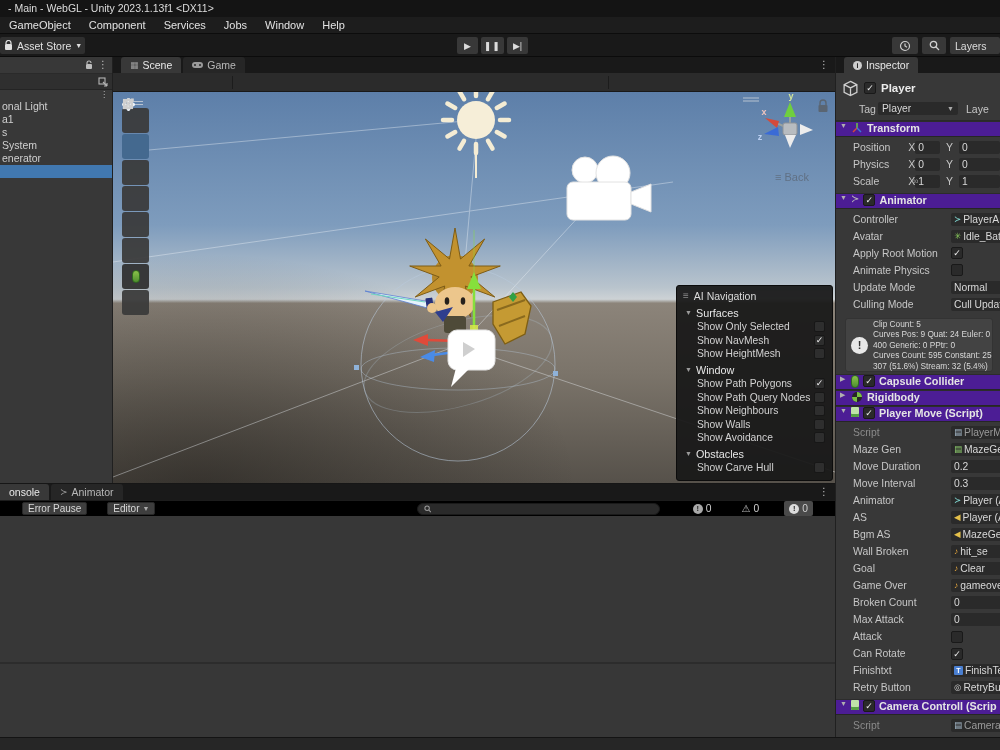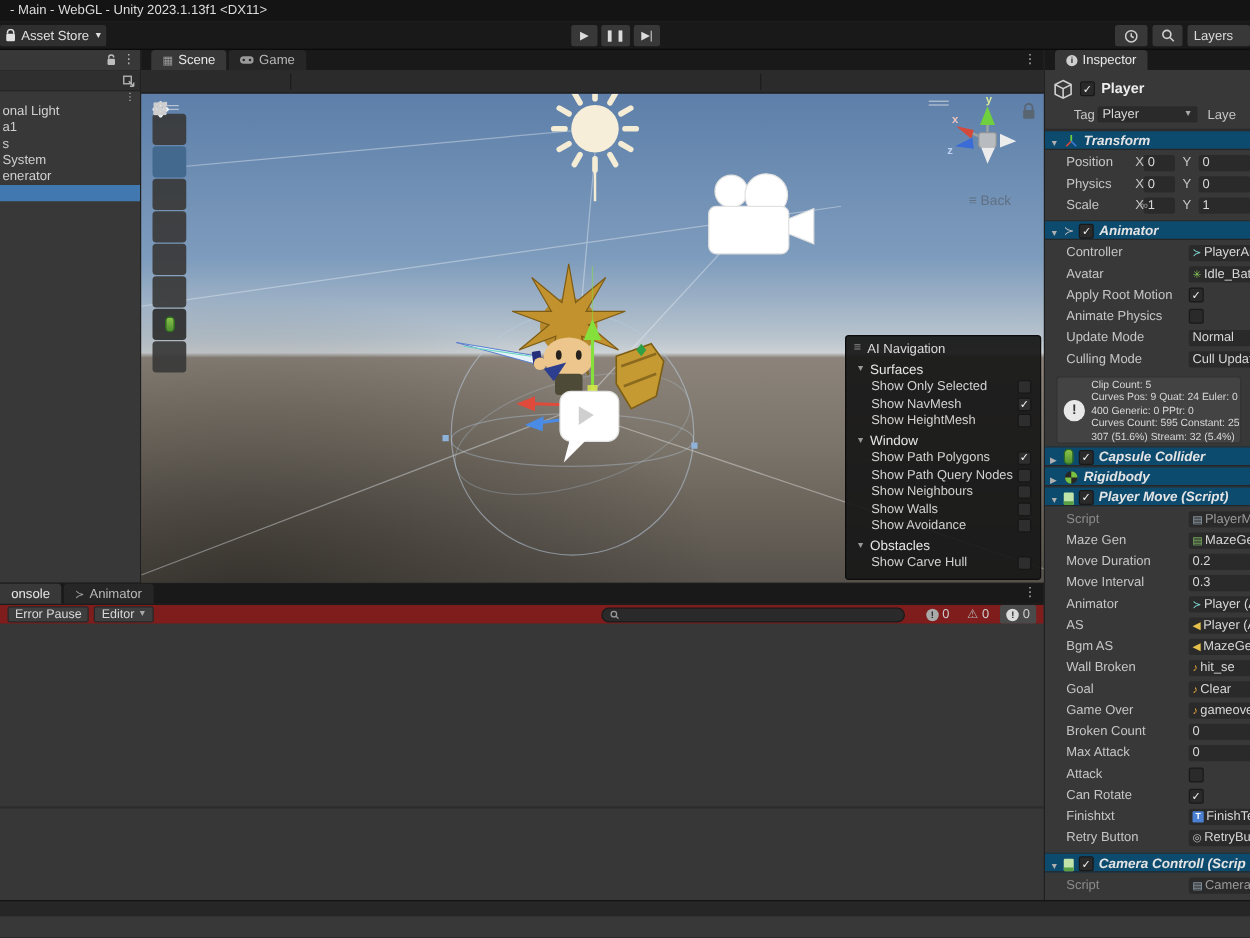--- a/index.html
+++ b/index.html
@@ -56,21 +56,21 @@
   .ainav{position:absolute;left:563px;top:193px;width:157px;height:196px;background:rgba(24,24,24,.94);border:1px solid #0c0c0c;border-radius:3px;padding-top:2px;overflow:hidden;}
   .ainav-title{height:15px;display:flex;align-items:center;gap:5px;padding-left:6px;color:#dadada;font-size:10.5px;}
   .ainav-title .grip{color:#8a8a8a;font-size:10px;}
   .navsec{height:15px;display:flex;align-items:center;gap:4px;padding-left:8px;color:#e6e6e6;font-size:10.8px;margin-top:2px;}
   .navsec .fold{color:#9a9a9a;font-size:7px;}
   .navitem{height:13.4px;display:flex;align-items:center;padding:0 7px 0 20px;color:#d2d2d2;font-size:10.3px;}
   .navitem .sp{flex:1;}
   .ncb{width:11px;height:11px;background:#2e2e2e;border:1px solid #171717;border-radius:2px;color:#f2f2f2;font-size:9px;line-height:9px;text-align:center;}
   
   .console{height:254px;display:flex;flex-direction:column;border-top:1px solid #161616;}
-  .con-toolbar{height:16px;background:#7f1d1d;border-top:1px solid #1c1c1c;display:flex;align-items:center;padding:0 6px;gap:4px;}
+  .con-toolbar{height:16px;background:#000000;border-top:1px solid #1c1c1c;display:flex;align-items:center;padding:0 22px;gap:20px;}
   .cbtn{height:13px;background:#3e3e3e;border:1px solid #272727;border-radius:2px;display:flex;align-items:center;padding:0 5px;font-size:10px;color:#d8d8d8;gap:3px;}
   .csearch{margin-left:auto;width:243px;height:12px;background:#2a2a2a;border:1px solid #1a1a1a;border-radius:7px;display:flex;align-items:center;padding:0 6px;gap:4px;margin-right:8px;}
   .csearch input{background:transparent;border:none;outline:none;color:#ccc;font-size:9.5px;width:100%;}
   .cnt{height:15px;display:flex;align-items:center;gap:3px;padding:0 5px;font-size:10.3px;color:#cfcfcf;border-radius:2px;}
   .cnt.on{background:#4a4a4a;}
   .bubble{width:10px;height:10px;border-radius:50%;background:#a9a9a9;color:#222;font-size:7.5px;font-weight:bold;line-height:10px;text-align:center;}
   .bubble.err{background:#dcdcdc;}
   .warn-ic{color:#b5b5b5;font-size:10px;line-height:1;}
   .con-body{flex:1;background:#373737;}
   .con-div{height:2px;background:#2c2c2c;}
@@ -80,21 +80,21 @@
   
   .inspector{width:165px;background:#383838;border-left:1px solid #202020;overflow:hidden;display:flex;flex-direction:column;}
   .ins-head{padding:4px 0 3px 6px;border-bottom:1px solid #2a2a2a;}
   .ins-row1{display:flex;align-items:center;gap:5px;height:22px;}
   .ins-name{font-weight:bold;font-size:11.5px;color:#ececec;}
   .ins-row2{display:flex;align-items:center;height:17px;margin-top:1px;}
   .taglabel{width:19px;margin-left:17px;color:#c6c6c6;font-size:10.5px;}
   .tagdd{width:80px;height:13px;background:#2a2a2a;border-radius:2px;display:flex;align-items:center;padding:0 4px;font-size:10.3px;color:#d8d8d8;}
   .tagdd .arr{margin-left:auto;font-size:7px;color:#aaa;}
   .laylabel{margin-left:8px;color:#c6c6c6;font-size:10.5px;}
-  .chead{height:17px;background:#0c4a6e;border-top:1px solid #2c2c2c;border-bottom:1px solid #262626;display:flex;align-items:flex-end;gap:4px;padding-left:4px;font-style:italic;}
+  .chead{height:17px;background:#4c1d95;border-top:1px solid #2c2c2c;border-bottom:1px solid #262626;display:flex;align-items:flex-start;gap:4px;padding-left:4px;}
   .chead .fold{width:7px;color:#b0b0b0;font-size:7px;}
   .chead .ctitle{font-weight:bold;font-size:10.8px;color:#e4e4e4;white-space:nowrap;}
   .cb{width:12px;height:12px;background:#2a2a2a;border:1px solid #191919;border-radius:2px;color:#ededed;font-size:9px;line-height:10px;text-align:center;flex:none;}
   .sect{padding:2px 0 3px 0;}
   .trow{display:flex;align-items:center;height:17px;padding-left:17px;position:relative;}
   .tlabel{width:79px;color:#c6c6c6;font-size:10.5px;}
   .axis{width:10px;color:#c6c6c6;font-size:10.5px;}
   .tbox{width:33px;height:13px;background:#2a2a2a;border-radius:2px;padding:0 3px;font-size:10.3px;color:#d8d8d8;line-height:13px;}
   .ybox{width:41px;margin-left:6px;flex:none;}
   .linkic{position:absolute;left:76px;color:#9a9a9a;font-size:9px;}
@@ -111,20 +111,28 @@
   .pagegreen{width:8px;height:10px;border-radius:1px;background:#bfe3a8;box-shadow:inset 0 -3px 0 #57a045;flex:none;}
   .icolor{font-size:10px;line-height:1;}
 </style>
 </head>
 <body>
 
 <div class="screen">
 
   <div class="titlebar">- Main - WebGL - Unity 2023.1.13f1 &lt;DX11&gt;</div>
 
+  <div class="menubar" id="menubar">
+      <span>GameObject</span>
+      <span>Component</span>
+      <span>Services</span>
+      <span>Jobs</span>
+      <span>Window</span>
+      <span>Help</span>
+    </div>
 
   <div class="toolbar">
     <div class="astore">
       <svg width="9" height="11" viewBox="0 0 9 11">
           <path d="M2 4 V3 a2.5 2.5 0 0 1 5 0 V4" fill="none" stroke="#e0e0e0" stroke-width="1.2"></path>
           <rect x="1" y="4" width="7" height="6" rx="1" fill="#e0e0e0"></rect>
         </svg>
       <span>Asset Store</span>
       <span class="arr" style="font-size:7px;">▼</span>
     </div>

